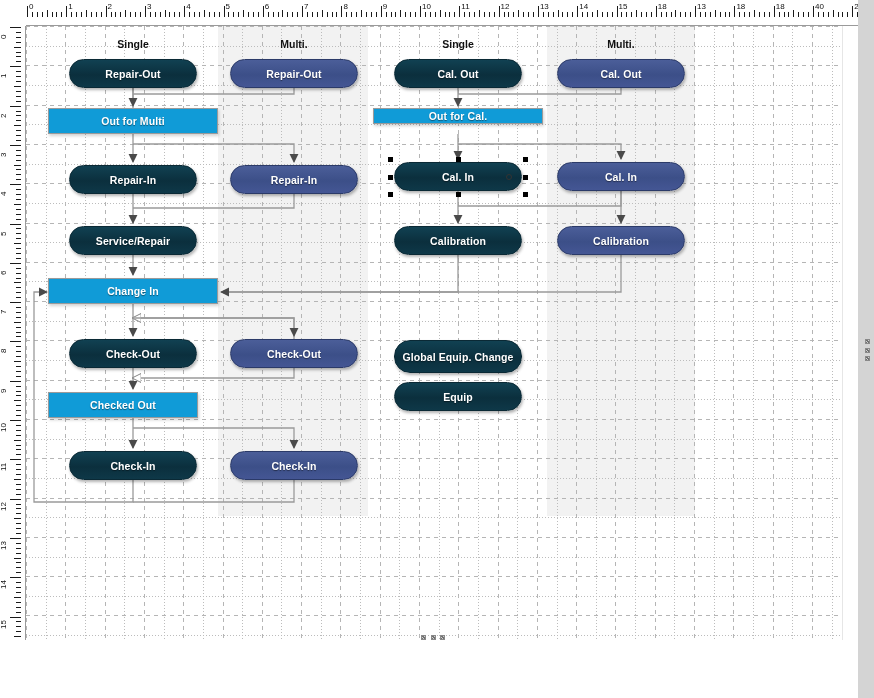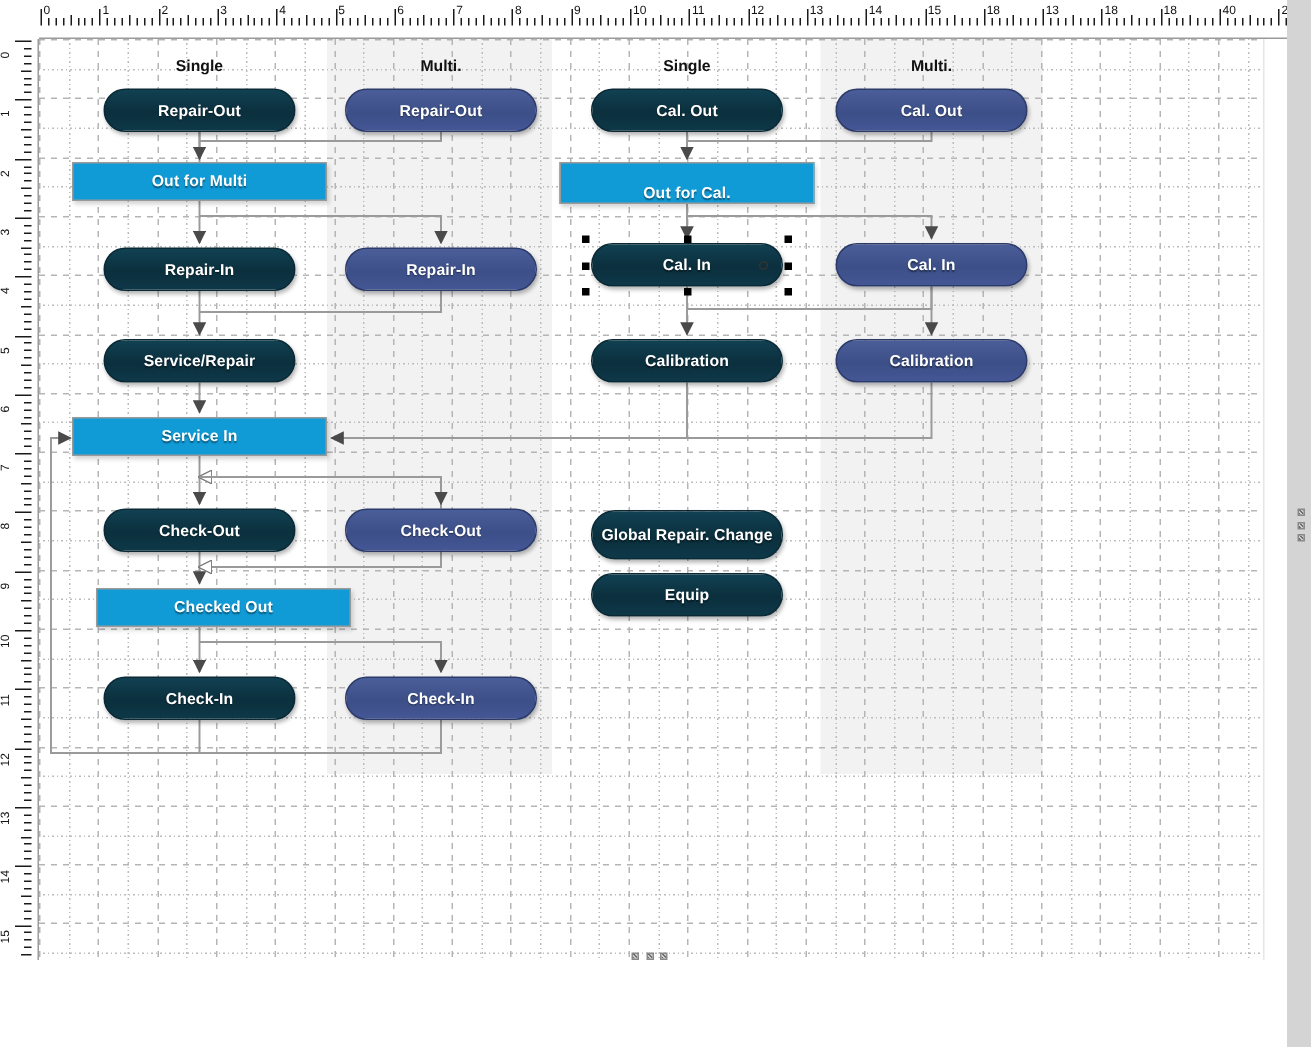--- a/index.html
+++ b/index.html
@@ -749,21 +749,21 @@
           </div>
           <div class="node pill dark" style="left: 368px; top: 33px; width: 128px; height: 29px;">
             <span>Cal. Out</span>
           </div>
           <div class="node pill blue" style="left: 531px; top: 33px; width: 128px; height: 29px;">
             <span>Cal. Out</span>
           </div>
           <div class="node rect" style="left: 22px; top: 82px; width: 170px; height: 26px;">
             <span>Out for Multi</span>
           </div>
-          <div class="node rect" style="left: 347px; top: 82px; width: 170px; height: 28px; align-items: flex-end;">
+          <div class="node rect" style="left: 347px; top: 82px; width: 170px; height: 16px;">
             <span>Out for Cal.</span>
           </div>
           <div class="node pill dark" style="left: 43px; top: 139px; width: 128px; height: 29px;">
             <span>Repair-In</span>
           </div>
           <div class="node pill blue" style="left: 204px; top: 139px; width: 128px; height: 29px;">
             <span>Repair-In</span>
           </div>
           <div class="node pill dark" style="left: 368px; top: 136px; width: 128px; height: 29px;">
             <span>Cal. In</span>
@@ -783,35 +783,35 @@
           <div class="node pill dark" style="left: 43px; top: 200px; width: 128px; height: 29px;">
             <span>Service/Repair</span>
           </div>
           <div class="node pill dark" style="left: 368px; top: 200px; width: 128px; height: 29px;">
             <span>Calibration</span>
           </div>
           <div class="node pill blue" style="left: 531px; top: 200px; width: 128px; height: 29px;">
             <span>Calibration</span>
           </div>
           <div class="node rect" style="left: 22px; top: 252px; width: 170px; height: 26px;">
-            <span>Service In</span>
+            <span>Change In</span>
           </div>
           <div class="node pill dark" style="left: 43px; top: 313px; width: 128px; height: 29px;">
             <span>Check-Out</span>
           </div>
           <div class="node pill blue" style="left: 204px; top: 313px; width: 128px; height: 29px;">
             <span>Check-Out</span>
           </div>
           <div class="node pill dark" style="left: 368px; top: 314px; width: 128px; height: 33px;">
-            <span>Global Repair. Change</span>
+            <span>Global Equip. Change</span>
           </div>
           <div class="node pill dark" style="left: 368px; top: 356px; width: 128px; height: 29px;">
             <span>Equip</span>
           </div>
-          <div class="node rect" style="left: 38px; top: 366px; width: 170px; height: 26px;">
+          <div class="node rect" style="left: 22px; top: 366px; width: 150px; height: 26px;">
             <span>Checked Out</span>
           </div>
           <div class="node pill dark" style="left: 43px; top: 425px; width: 128px; height: 29px;">
             <span>Check-In</span>
           </div>
           <div class="node pill blue" style="left: 204px; top: 425px; width: 128px; height: 29px;">
             <span>Check-In</span>
           </div>
         </div>
 

